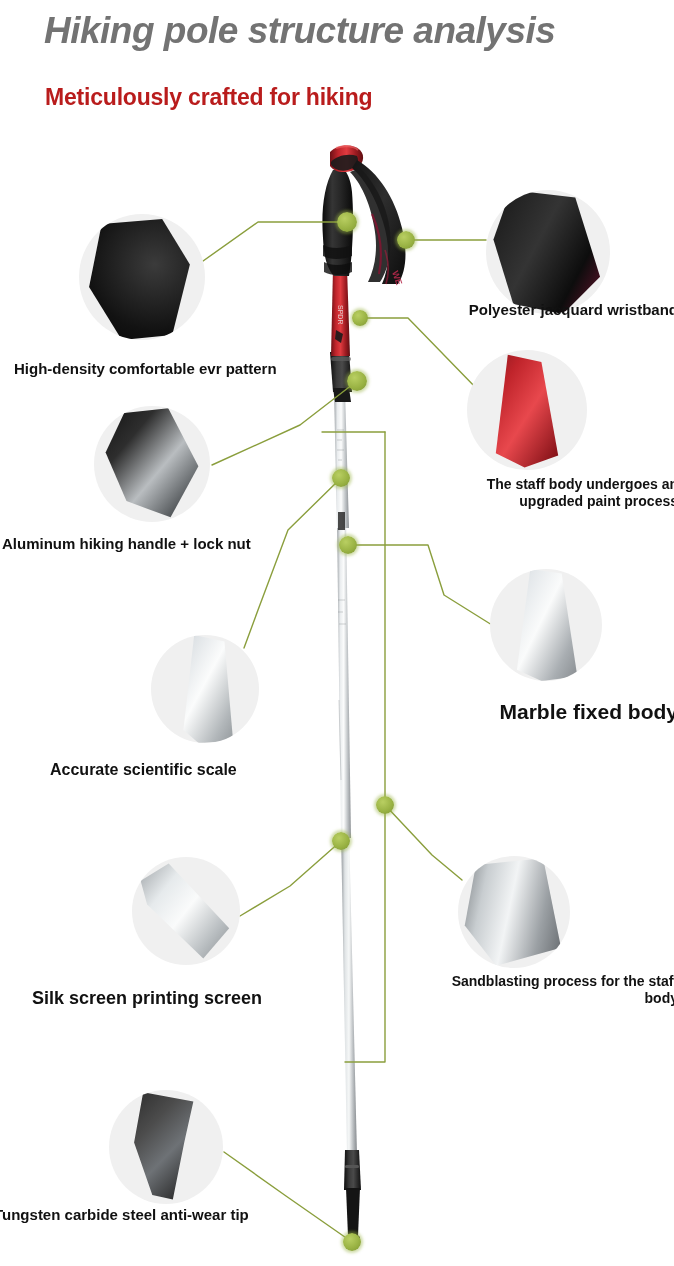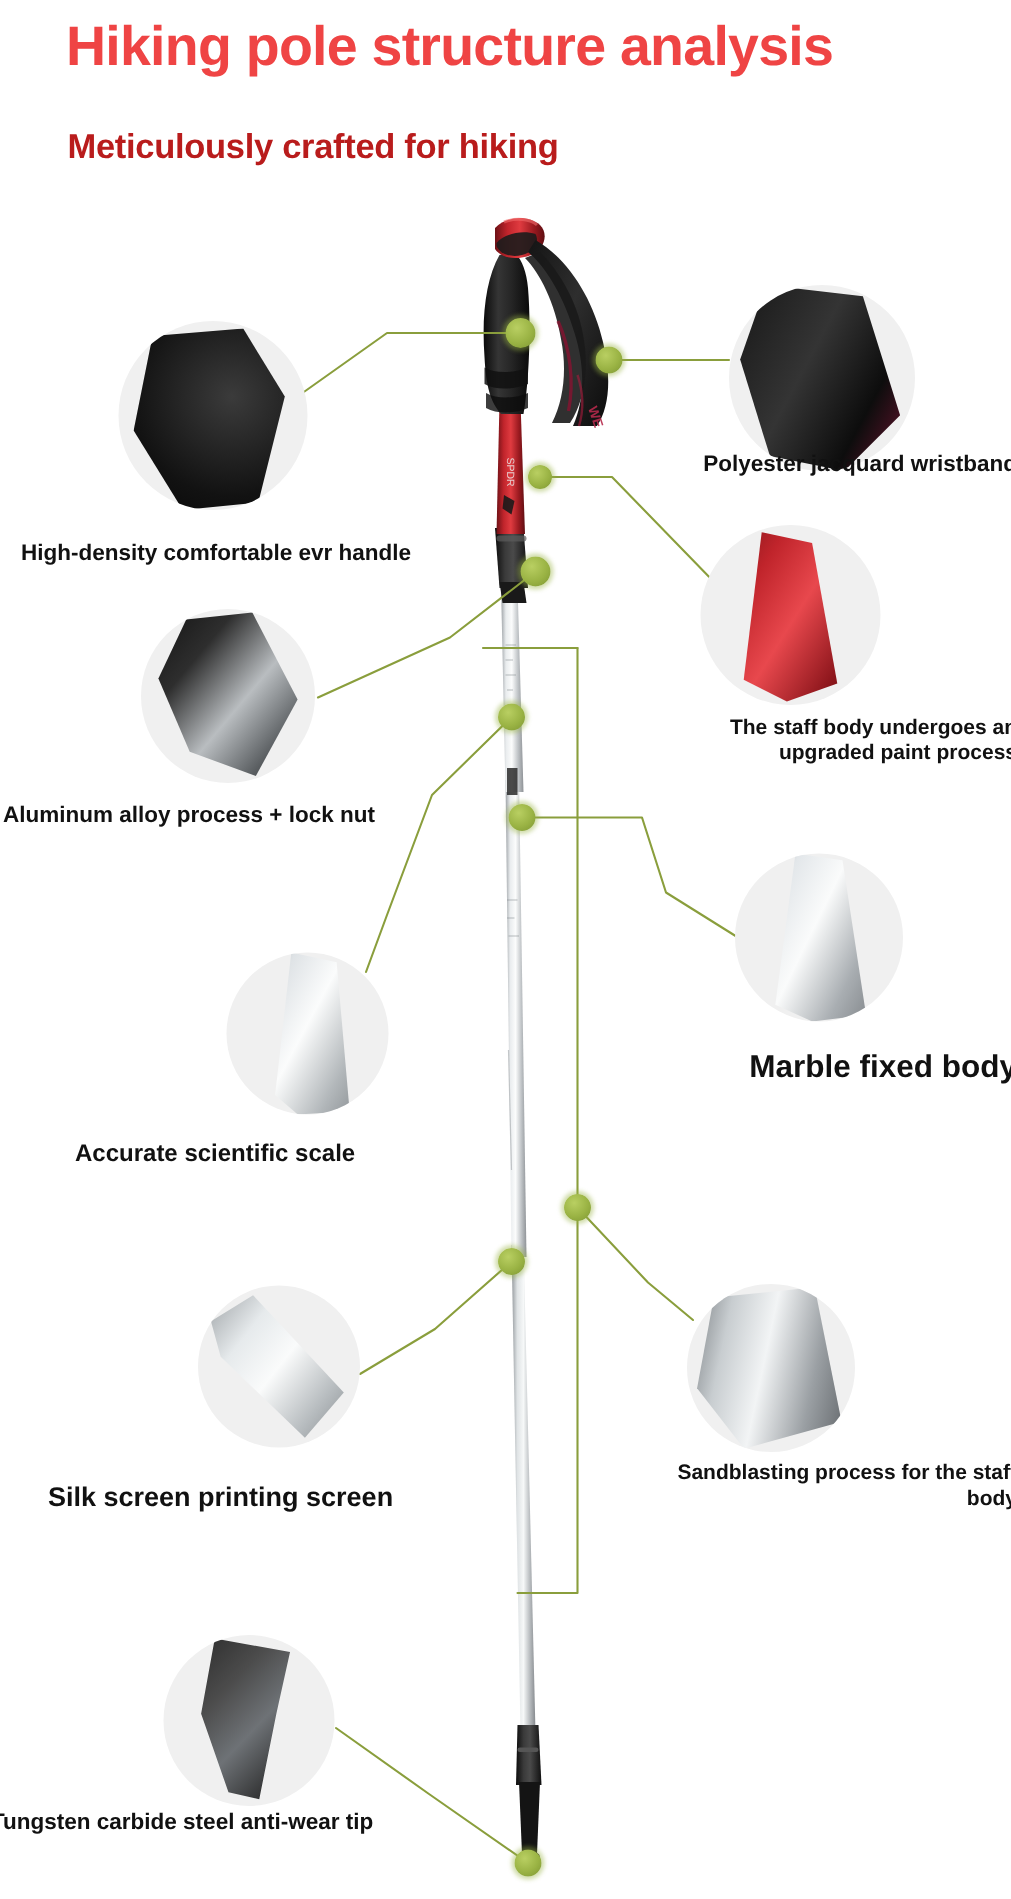--- a/index.html
+++ b/index.html
@@ -9,21 +9,21 @@
     position:relative; overflow:hidden;
     font-family:"Liberation Sans", sans-serif;
     color:#1a1a1a;
   }
   #stage { position:absolute; inset:0; }
 
   
   .title {
     position:absolute; left:44px; top:10px;
     font-size:37px; font-weight:bold; letter-spacing:-0.5px;
-    white-space:nowrap; color:#ef4444;
+    white-space:nowrap; color:#737373;font-style:italic;
   }
   .subtitle {
     position:absolute; left:45px; top:84px;
     font-size:23px; font-weight:bold; letter-spacing:-0.2px;
     white-space:nowrap; color:#b91c1c;
   }
 
   
   .label {
     position:absolute; font-weight:bold; color:#111;
@@ -244,25 +244,25 @@
       </div>
       <div class="dot" style="left: 332px; top: 832px; width: 18px; height: 18px;">
         <div class="core"></div>
       </div>
       <div class="dot" style="left: 343px; top: 1233px; width: 18px; height: 18px;">
         <div class="core"></div>
       </div>
     </div>
 
   <div id="labels">
-      <div class="label lt" style="left: 14px; top: 360px; font-size: 15px;">High-density comfortable evr handle</div>
+      <div class="label lt" style="left: 14px; top: 360px; font-size: 15px;">High-density comfortable evr pattern</div>
       <div class="label rt" style="left: 440px; top: 301px; font-size: 15px; width: 238px;">Polyester jacquard wristband</div>
       <div class="label rt" style="left: 404px; top: 476px; font-size: 14px; width: 274px;">The staff body undergoes an
 upgraded paint process</div>
-      <div class="label lt" style="left: 2px; top: 535px; font-size: 15px;">Aluminum alloy process + lock nut</div>
+      <div class="label lt" style="left: 2px; top: 535px; font-size: 15px;">Aluminum hiking handle + lock nut</div>
       <div class="label rt" style="left: 474px; top: 699px; font-size: 21px; width: 204px;">Marble fixed body</div>
       <div class="label lt" style="left: 50px; top: 760px; font-size: 16px;">Accurate scientific scale</div>
       <div class="label lt" style="left: 32px; top: 988px; font-size: 18px;">Silk screen printing screen</div>
       <div class="label rt" style="left: 408px; top: 973px; font-size: 14px; width: 270px;">Sandblasting process for the staff
 body</div>
       <div class="label lt" style="left: -6px; top: 1206px; font-size: 15px;">Tungsten carbide steel anti-wear tip</div>
     </div>
 
   <div class="title">Hiking pole structure analysis</div>
   <div class="subtitle">Meticulously crafted for hiking</div>

